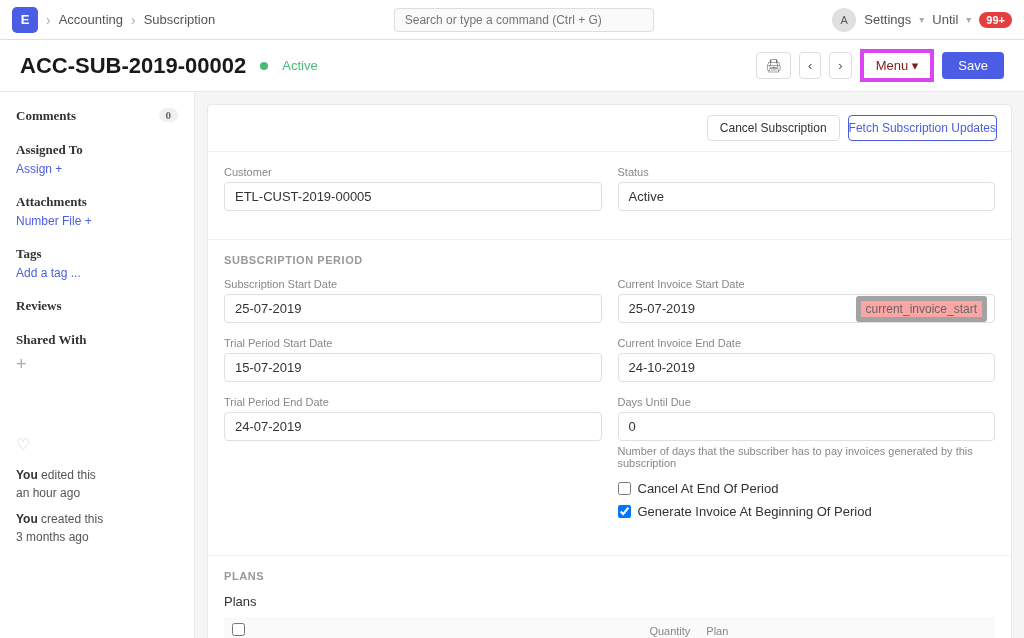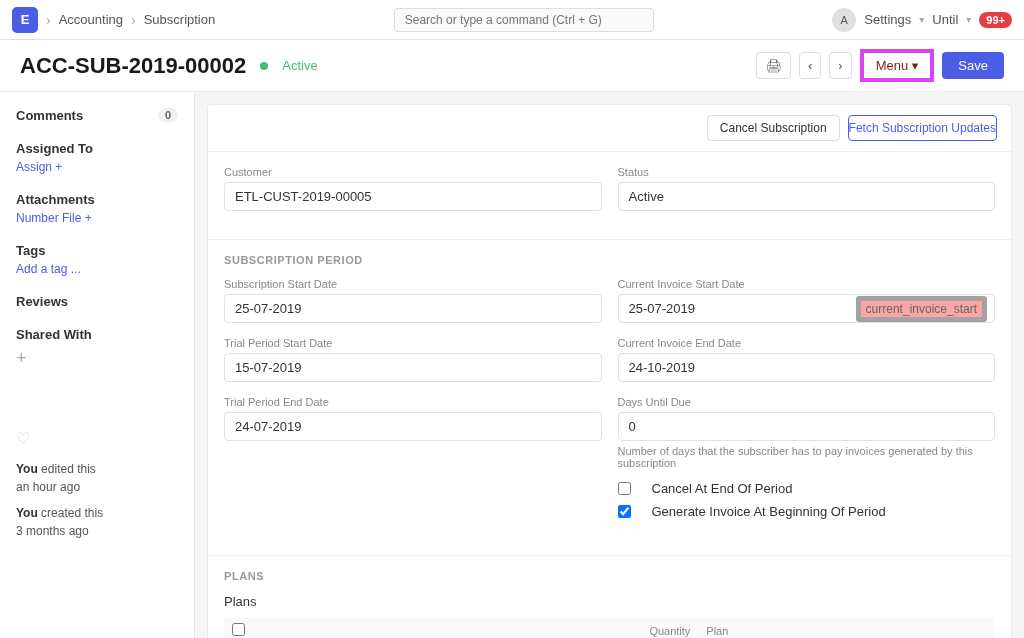--- a/index.html
+++ b/index.html
@@ -131,21 +131,21 @@
       width: 195px;
       background: #fff;
       border-right: 1px solid #e8e8e8;
       padding: 16px 16px;
       overflow-y: auto;
       flex-shrink: 0;
     }
     .sidebar-section { margin-bottom: 18px; }
     .sidebar-section-header {
       font-size: 13px; font-weight: 600; color: #333;
-      display: flex; align-items: flex-start; justify-content: space-between;
+      display: flex; align-items: flex-start; justify-content: space-between; font-family: Liberation Serif, serif;
     }
     .sidebar-count {
       background: #f0f0f0; border-radius: 10px;
       padding: 1px 7px; font-size: 11px; color: #666;
     }
     .sidebar-action {
       font-size: 12px; color: #4b5de4; cursor: pointer; margin-top: 4px;
     }
     .sidebar-meta {
       margin-top: 60px;
@@ -255,21 +255,21 @@
       padding: 1px 5px;
     }
 
     
     .field-description {
       font-size: 11px; color: #888; margin-top: 4px;
     }
 
     
     .checkbox-row {
-      display: flex; align-items: center; gap: 21px;
+      display: flex; align-items: center; gap: 7px;
       margin-bottom: 8px;
     }
     .checkbox-row input[type=checkbox] {
       width: 13px; height: 13px;
     }
     .checkbox-label {
       font-size: 13px; color: #333;
     }
 
     

